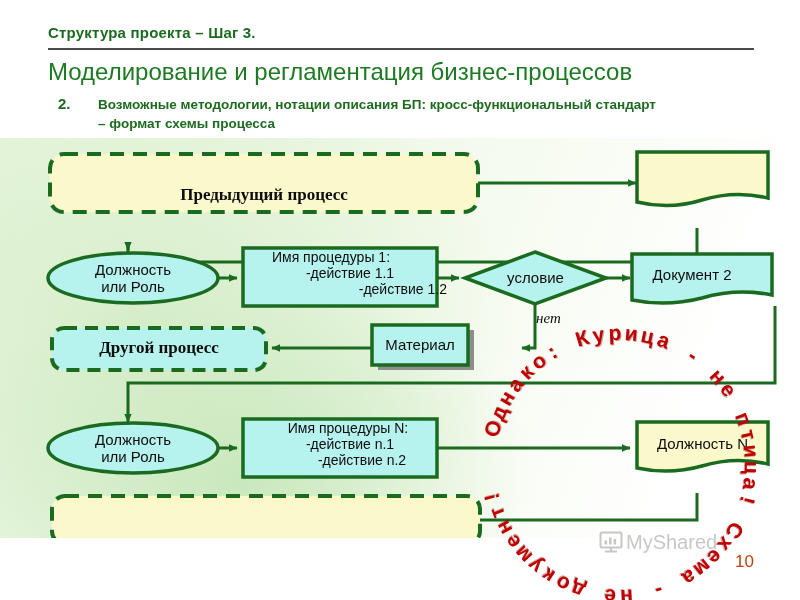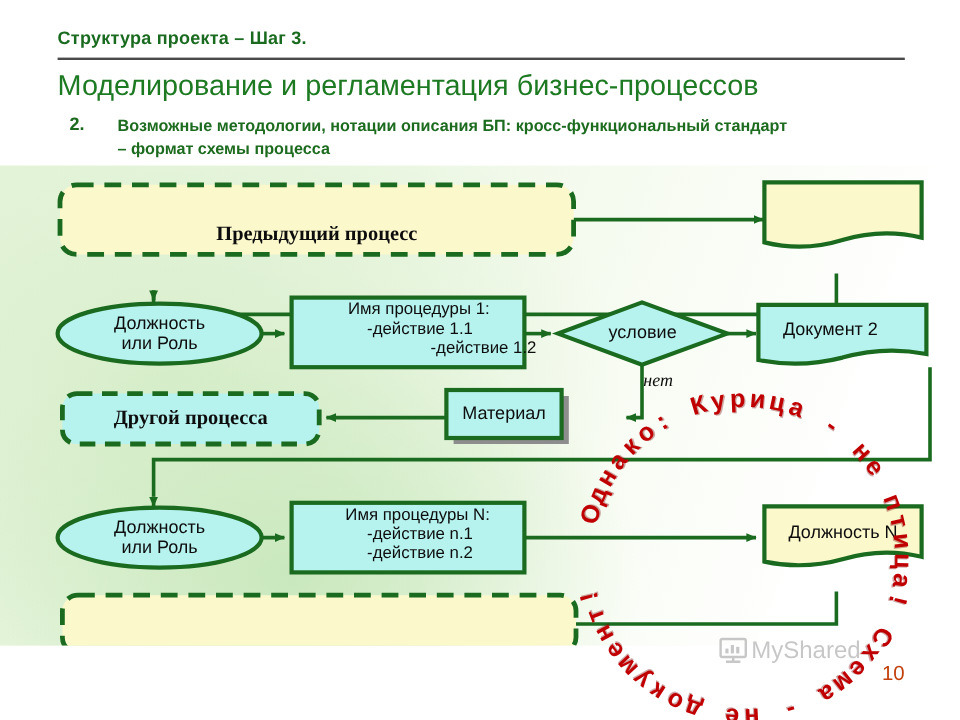--- a/index.html
+++ b/index.html
@@ -223,40 +223,40 @@
 
       <rect x="52" y="358" width="428" height="48" rx="13" ry="13" fill="#fbf8cc" stroke="#1a6b1f" stroke-width="4" stroke-dasharray="14 9"></rect>
     </svg>
 
     <div class="node-label serif-node" style="left:50px; top:35px; width:428px;margin-top:12px;">Предыдущий процесс</div>
 
 
     <div class="node-label sans-node" style="left:48px; top:123px; width:170px;">Должность</div>
     <div class="node-label sans-node" style="left:48px; top:140px; width:170px;">или Роль</div>
 
-    <div class="node-label sans-node-sm" style="left:246px; top:111px; width:206px;">Имя процедуры 1:</div>
+    <div class="node-label sans-node-sm" style="left:228px; top:111px; width:206px;">Имя процедуры 1:</div>
     <div class="node-label sans-node-sm" style="left:253px; top:127px; width:194px;">-действие 1.1</div>
     <div class="node-label sans-node-sm" style="left:253px; top:143px; width:194px;text-align:right;">-действие 1.2</div>
 
     <div class="node-label sans-node" style="left:465px; top:131px; width:141px;">условие</div>
 
     <div class="node-label sans-node" style="left:632px; top:128px; width:120px;">Документ 2</div>
 
     <div class="node-label italic-node" style="left:536px; top:172px; width:60px; text-align:left;">нет</div>
 
     <div class="node-label sans-node" style="left:372px; top:198px; width:96px;">Материал</div>
 
-    <div class="node-label serif-node" style="left:52px; top:200px; width:214px;">Другой процесса</div>
+    <div class="node-label serif-node" style="left:52px; top:200px; width:214px;">Другой процесс</div>
 
     <div class="node-label sans-node" style="left:48px; top:293px; width:170px;">Должность</div>
     <div class="node-label sans-node" style="left:48px; top:310px; width:170px;">или Роль</div>
 
     <div class="node-label sans-node-sm" style="left:243px; top:282px; width:210px;">Имя процедуры N:</div>
     <div class="node-label sans-node-sm" style="left:253px; top:298px; width:194px;">-действие n.1</div>
-    <div class="node-label sans-node-sm" style="left:253px; top:314px; width:194px;text-align:center;">-действие n.2</div>
+    <div class="node-label sans-node-sm" style="left:265px; top:314px; width:194px;text-align:center;">-действие n.2</div>
 
     <div class="node-label sans-node" style="left:637px; top:297px; width:131px;">Должность N</div>
 
   </div>
 
   <div id="stamp">
       <span class="stamp-char" style="transform: translate(-126.89px, -36.38px) rotate(286deg) translate(-50%, -50%);">О</span>
       <span class="stamp-char" style="transform: translate(-121.35px, -51.95px) rotate(293.17deg) translate(-50%, -50%);">д</span>
       <span class="stamp-char" style="transform: translate(-113.91px, -66.69px) rotate(300.35deg) translate(-50%, -50%);">н</span>
       <span class="stamp-char" style="transform: translate(-104.69px, -80.4px) rotate(307.52deg) translate(-50%, -50%);">а</span>

